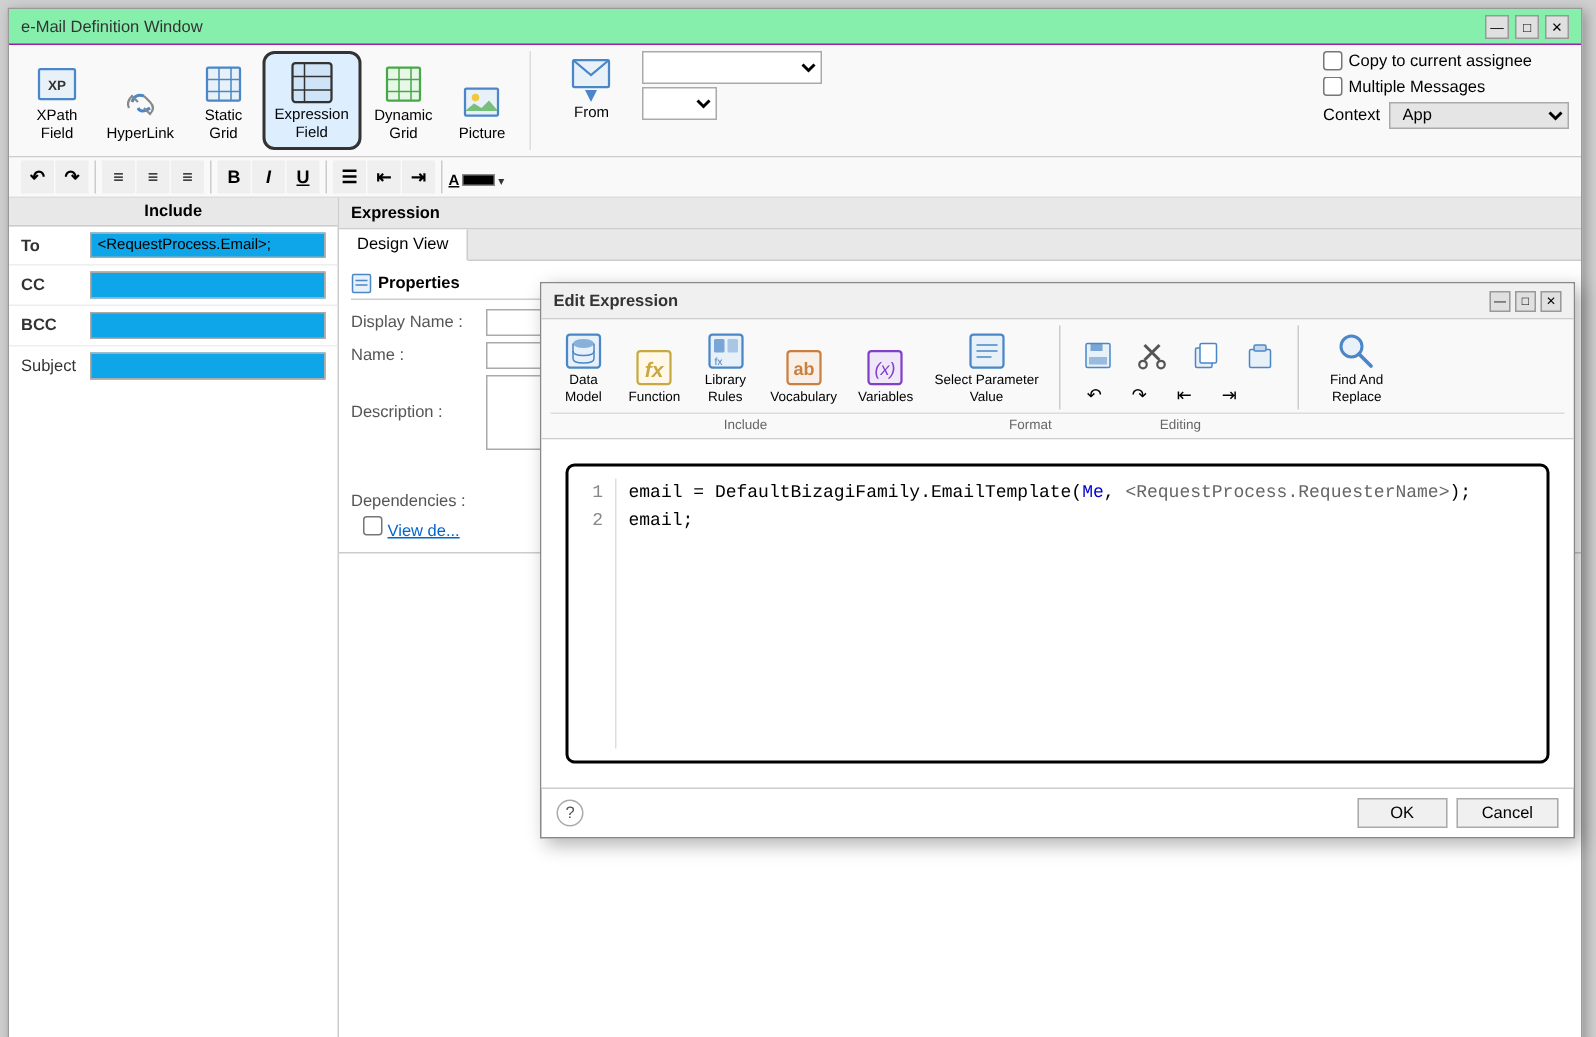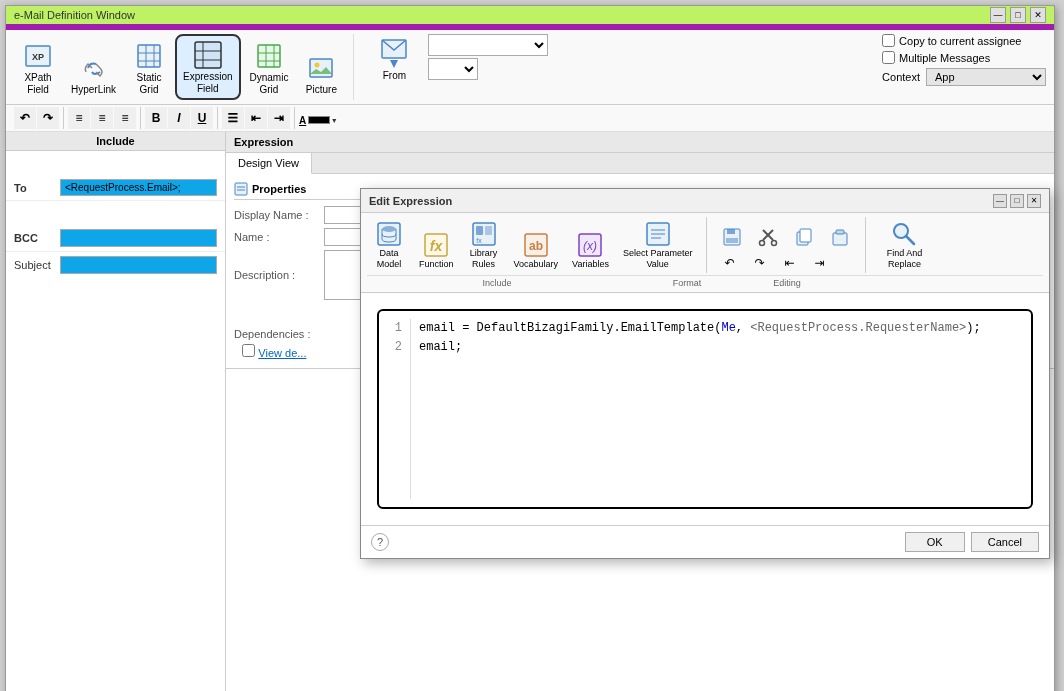--- a/index.html
+++ b/index.html
@@ -9,22 +9,22 @@
     .main-window {
       position: absolute;
       top: 5px; left: 5px;
       width: 1050px;
       background: #f0f0f0;
       border: 1px solid #999;
       box-shadow: 2px 2px 8px rgba(0,0,0,0.3);
     }
 
     .title-bar {
-      background: #bef264;
-      border-bottom: 6px solid #a21caf;
+      background: #86efac;
+      border-bottom: 1px solid #a21caf;
       padding: 4px 8px;
       display: flex;
       align-items: center;
       justify-content: space-between;
       height: 24px;
     }
     .title-bar-text { font-size: 11px; color: #333; }
     .title-bar-controls { display: flex; gap: 4px; }
     .title-bar-btn {
       width: 16px; height: 16px;
@@ -126,21 +126,20 @@
       font-weight: bold;
       border-bottom: 1px solid #ccc;
     }
 
     .field-row {
       display: flex;
       align-items: center;
       padding: 4px 8px;
       border-bottom: 1px solid #eee;
       gap: 6px;
-      margin-top: 24px;
     }
     .field-label {
       font-size: 11px;
       font-weight: bold;
       width: 40px;
       color: #333;
     }
     .field-input {
       flex: 1;
       border: 1px solid #aaa;
@@ -546,20 +545,24 @@
   </div>
 
   <div class="content-area">
 
     <div class="left-panel">
       <div class="include-header">Include</div>
 
       <div class="field-row">
         <span class="field-label">To</span>
         <input class="field-input" value="&lt;RequestProcess.Email&gt;;" style="font-size: 10px;">
+      </div>
+      <div class="field-row">
+        <span class="field-label">CC</span>
+        <input class="field-input" style="">
       </div>
       <div class="field-row">
         <span class="field-label">BCC</span>
         <input class="field-input" style="">
       </div>
 
       <div class="subject-row">
         <span class="subject-label">Subject</span>
         <input class="field-input" style="">
       </div>

